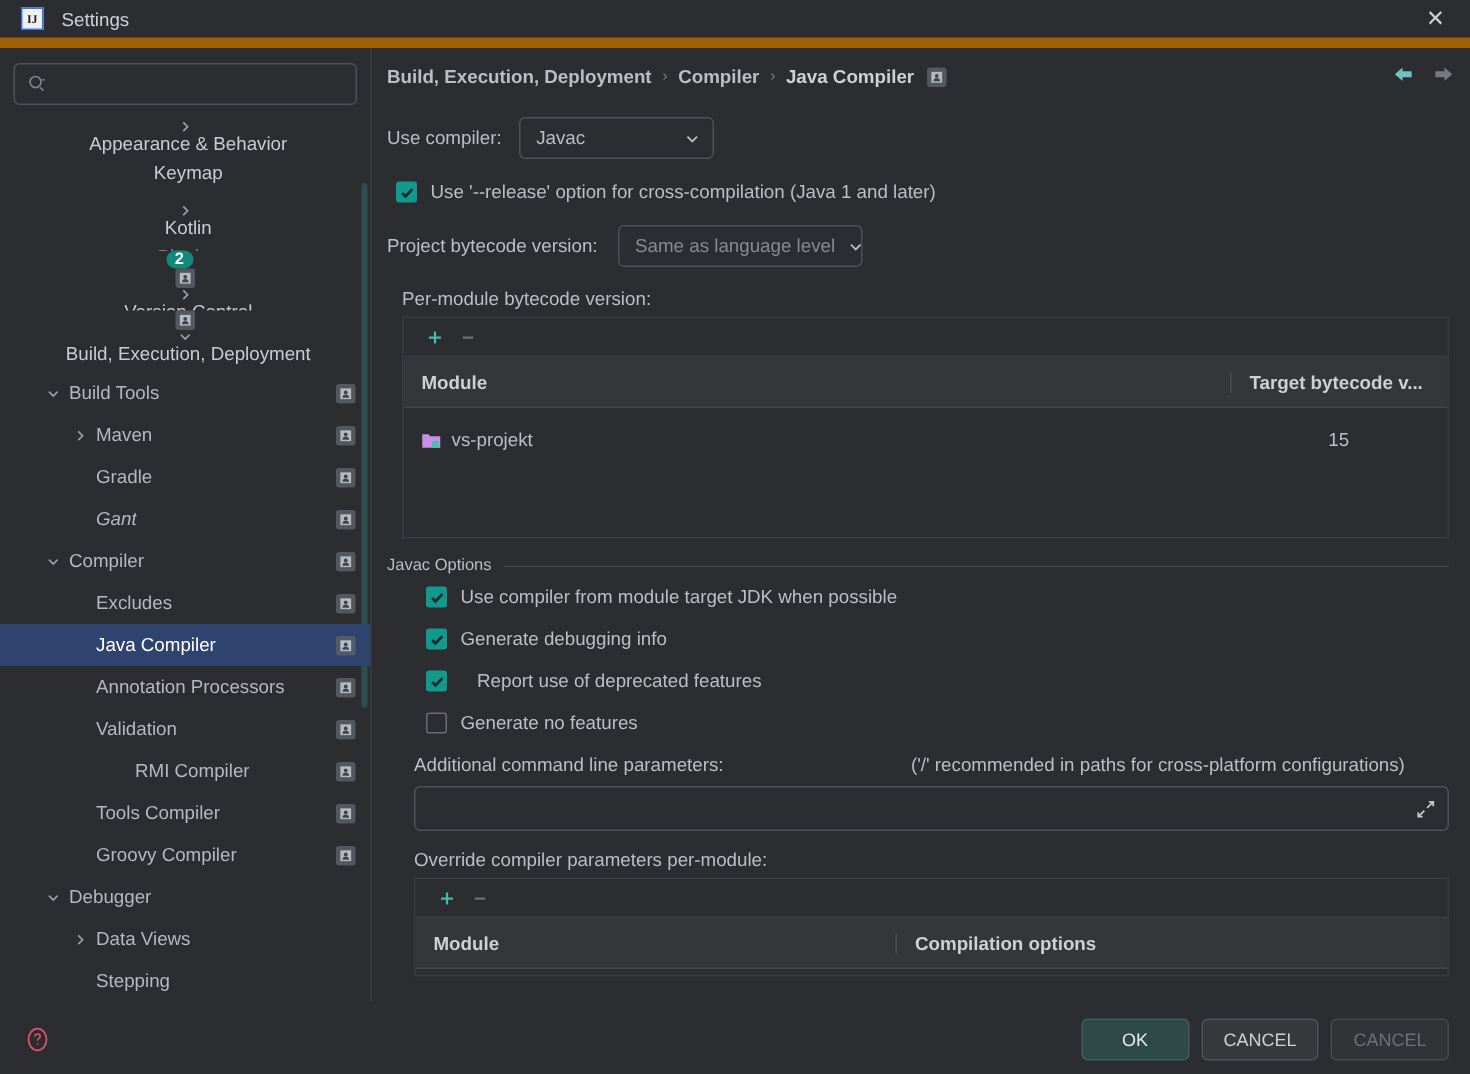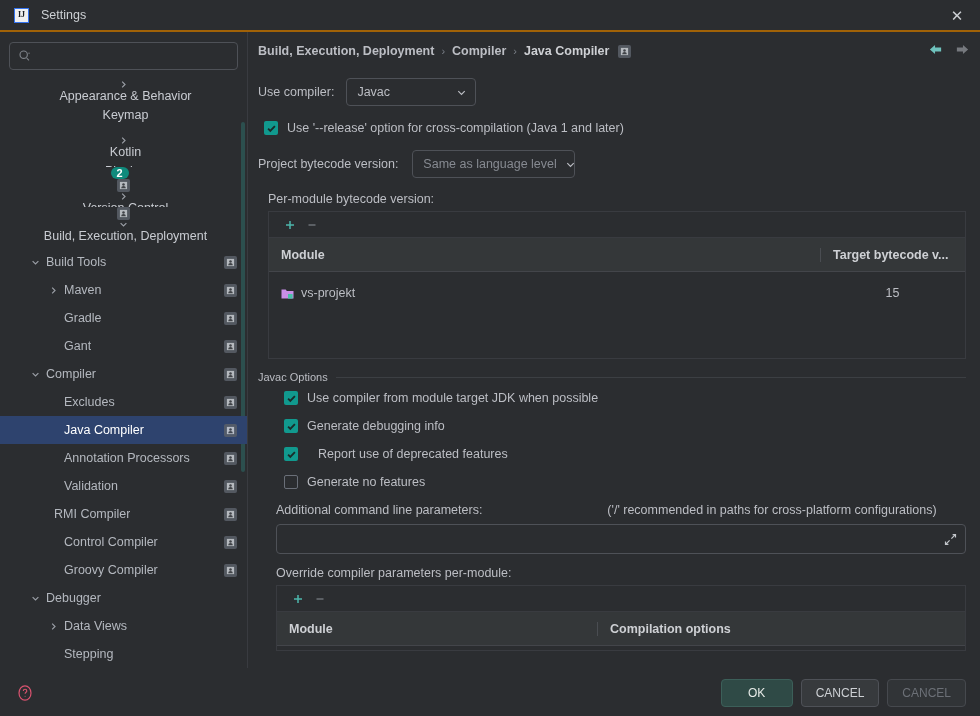--- a/index.html
+++ b/index.html
@@ -9,21 +9,21 @@
     font-family: "Liberation Sans", sans-serif;
     overflow: hidden;
   }
   body { position: relative; color: #bcbec4; font-size: 12px; }
 
   
   .titlebar {
     height: 32px; background: #2b2d30;
     display: flex; align-items: center;
     padding: 0 10px 0 14px;
-    border-bottom: 2px solid #a16207;
+    border-bottom: 7px solid #a16207;
     position: relative;
   }
   .ij-logo {
     width: 15px; height: 15px; border: 1.5px solid #3574f0;
     background: #f0f0f0; margin-right: 12px;
     display: flex; align-items: center; justify-content: center;
     font-size: 8px; color: #1c1f23; font-weight: bold;
     font-family: "Liberation Serif", serif; line-height: 1;
     flex: none;
   }
@@ -320,21 +320,21 @@
           <span class="scope-ico">
             <svg viewBox="0 0 10 10">
               <rect x="1" y="1" width="8" height="8" fill="#cfd3d8"></rect>
               <circle cx="5" cy="4" r="1.4" fill="#44474c"></circle>
               <path d="M2.5 8c0-1.5 1.1-2.4 2.5-2.4S7.5 6.5 7.5 8z" fill="#44474c"></path>
             </svg>
           </span>
         </div>
         <div class="tnode" style="padding-left: 46px;">
           <span class="arrow"></span>
-          <span class="tlabel" style="margin-left: 4px;">Gant</span>
+          <span class="tlabel" style="margin-left: 4px; font-style: italic;">Gant</span>
           <span class="spacer"></span>
           <span class="scope-ico">
             <svg viewBox="0 0 10 10">
               <rect x="1" y="1" width="8" height="8" fill="#cfd3d8"></rect>
               <circle cx="5" cy="4" r="1.4" fill="#44474c"></circle>
               <path d="M2.5 8c0-1.5 1.1-2.4 2.5-2.4S7.5 6.5 7.5 8z" fill="#44474c"></path>
             </svg>
           </span>
         </div>
         <div class="tnode" style="padding-left: 28px;">
@@ -394,35 +394,35 @@
           <span class="tlabel" style="margin-left: 4px;">Validation</span>
           <span class="spacer"></span>
           <span class="scope-ico">
             <svg viewBox="0 0 10 10">
               <rect x="1" y="1" width="8" height="8" fill="#cfd3d8"></rect>
               <circle cx="5" cy="4" r="1.4" fill="#44474c"></circle>
               <path d="M2.5 8c0-1.5 1.1-2.4 2.5-2.4S7.5 6.5 7.5 8z" fill="#44474c"></path>
             </svg>
           </span>
         </div>
-        <div class="tnode" style="padding-left: 36px;">
+        <div class="tnode" style="padding-left: 72px;">
           <span class="arrow"></span>
           <span class="tlabel" style="margin-left: 4px;">RMI Compiler</span>
           <span class="spacer"></span>
           <span class="scope-ico">
             <svg viewBox="0 0 10 10">
               <rect x="1" y="1" width="8" height="8" fill="#cfd3d8"></rect>
               <circle cx="5" cy="4" r="1.4" fill="#44474c"></circle>
               <path d="M2.5 8c0-1.5 1.1-2.4 2.5-2.4S7.5 6.5 7.5 8z" fill="#44474c"></path>
             </svg>
           </span>
         </div>
         <div class="tnode" style="padding-left: 46px;">
           <span class="arrow"></span>
-          <span class="tlabel" style="margin-left: 4px;">Control Compiler</span>
+          <span class="tlabel" style="margin-left: 4px;">Tools Compiler</span>
           <span class="spacer"></span>
           <span class="scope-ico">
             <svg viewBox="0 0 10 10">
               <rect x="1" y="1" width="8" height="8" fill="#cfd3d8"></rect>
               <circle cx="5" cy="4" r="1.4" fill="#44474c"></circle>
               <path d="M2.5 8c0-1.5 1.1-2.4 2.5-2.4S7.5 6.5 7.5 8z" fill="#44474c"></path>
             </svg>
           </span>
         </div>
         <div class="tnode" style="padding-left: 46px;">

